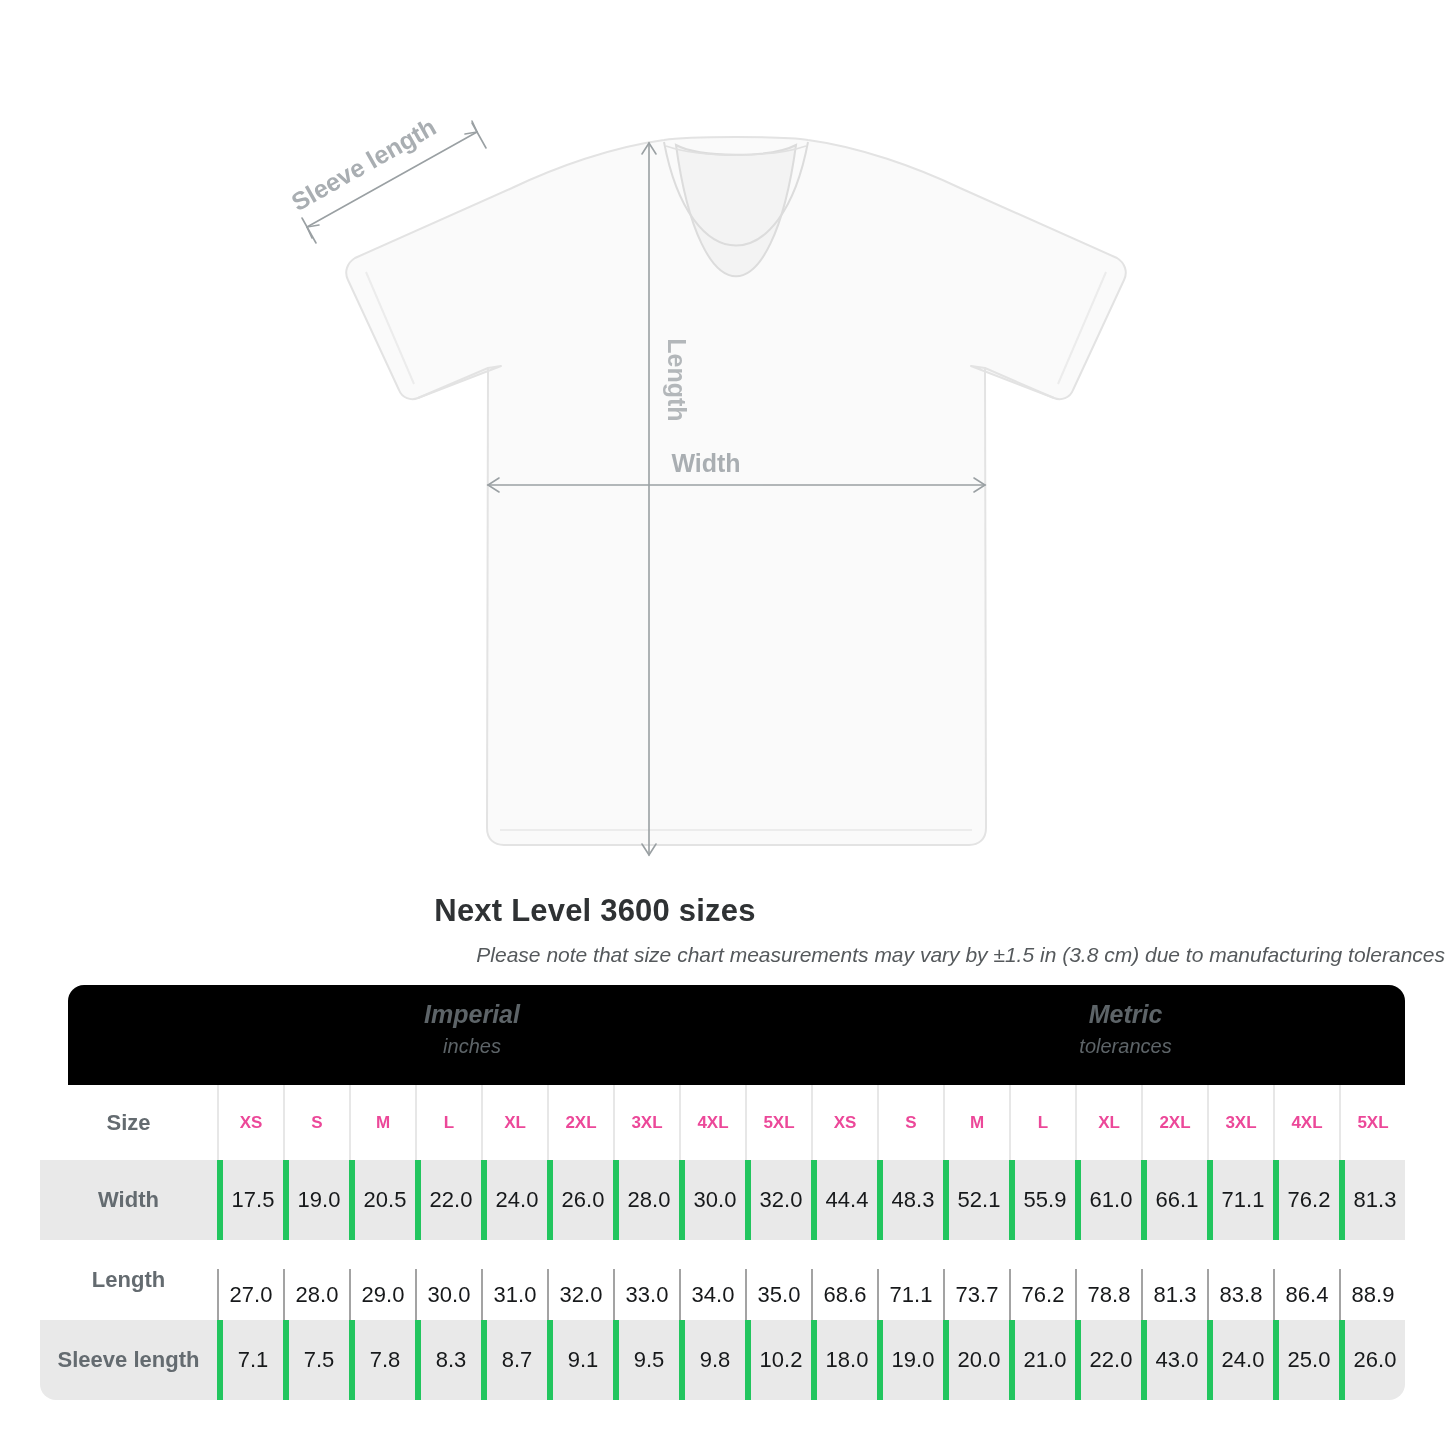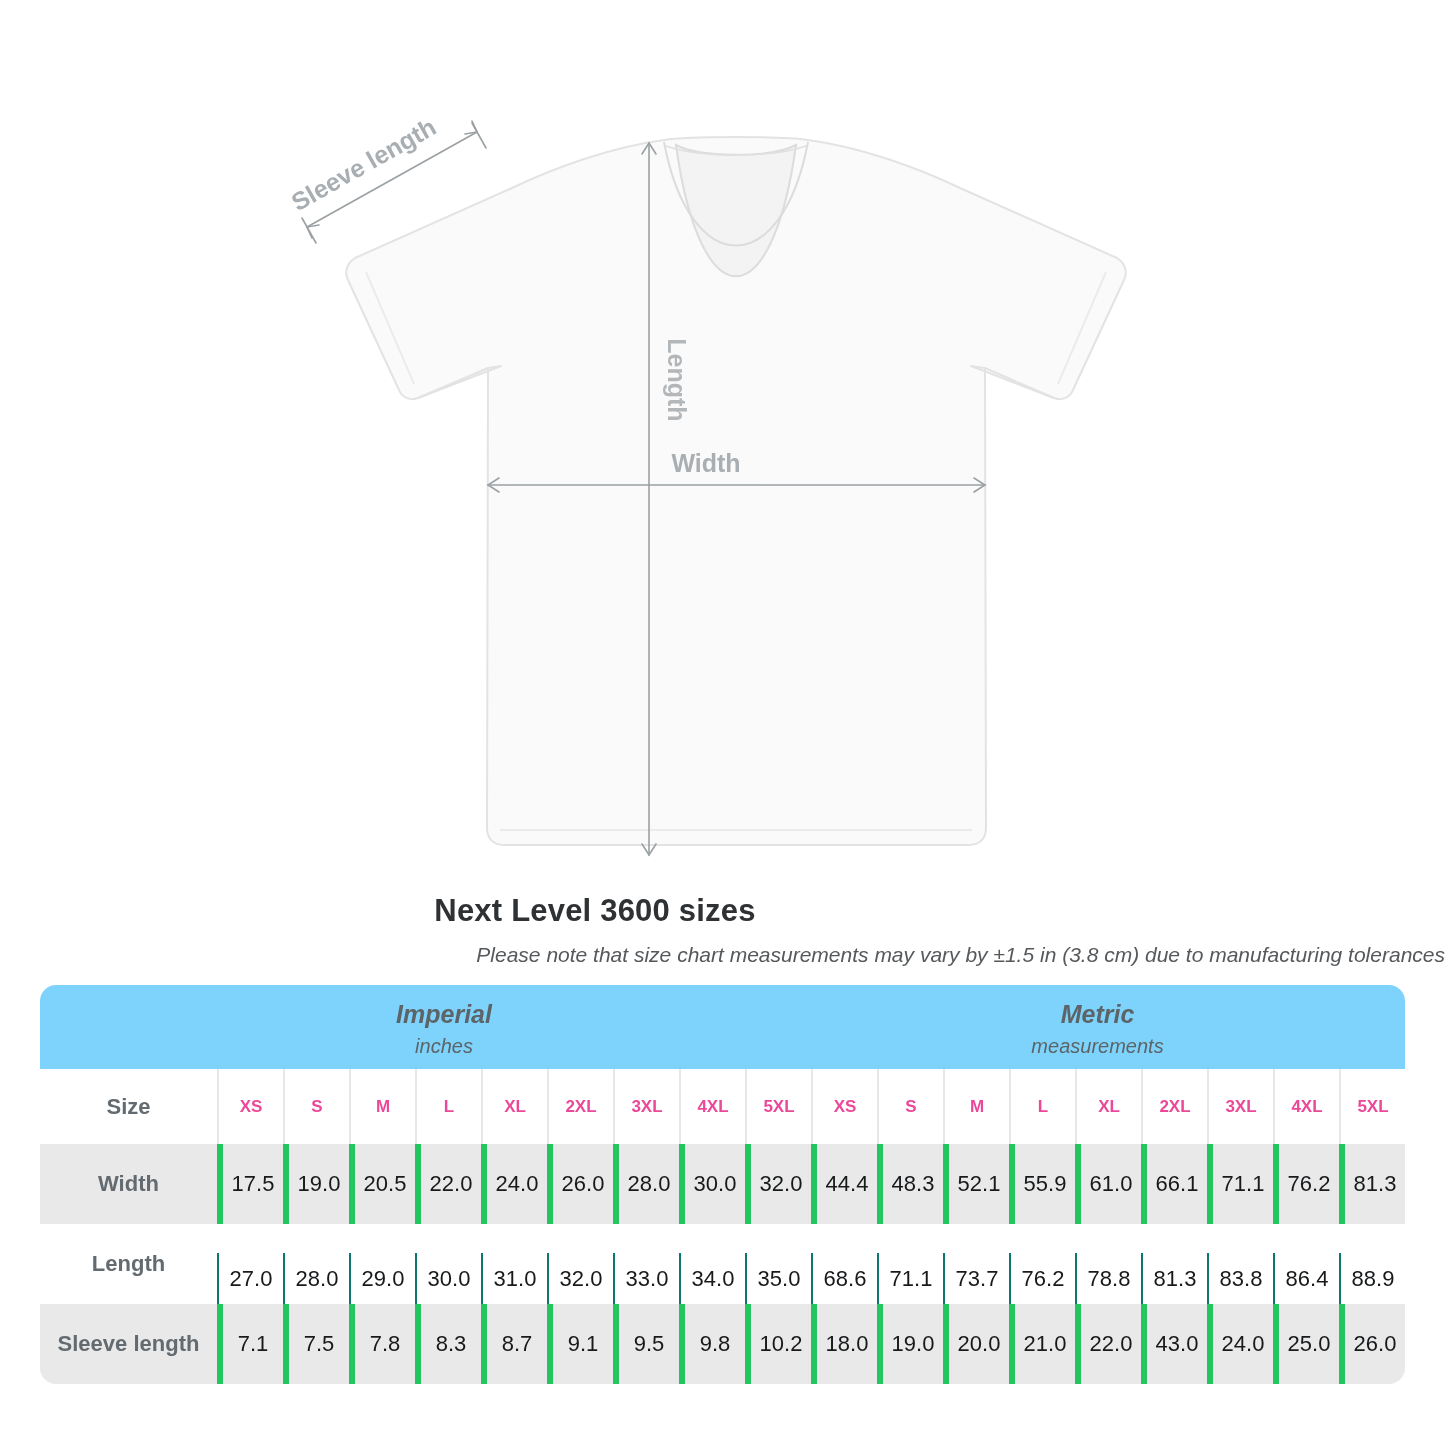--- a/index.html
+++ b/index.html
@@ -14,41 +14,42 @@
     position:absolute;left:0;top:893px;width:1190px;text-align:center;
     font-size:31px;font-weight:bold;color:#2f3234;letter-spacing:.2px;
   }
   .subtitle{
     position:absolute;left:0;top:943px;width:1445px;text-align:right;
     font-size:21px;font-style:italic;color:#55595c;
   }
   
   .table{position:absolute;left:40px;top:985px;width:1365px;}
   .band{
-    position:relative;height:84px;background:#7dd3fc;
+    position:relative;height:100px;background:#000000;
     border-radius:16px 16px 0 0;
+    margin-left:28px;
   }
   .unit-group{position:absolute;top:0;height:105px;display:flex;flex-direction:column;
     align-items:center;justify-content:flex-start;padding-top:14px;box-sizing:border-box;}
   .unit-group .g-label{font-size:25px;font-weight:bold;font-style:italic;color:#5d6468;line-height:1.2;}
   .unit-group .g-sub{font-size:20px;font-style:italic;color:#5d6468;margin-top:6px;}
   .trow{display:flex;width:1365px;justify-content:flex-end;}
   .trow .lab{
     width:177px;flex:0 0 177px;display:flex;align-items:center;justify-content:center;
     font-size:22px;font-weight:bold;color:#646b70;box-sizing:border-box;
   }
   .trow .c{
     flex:1 1 0;display:flex;align-items:center;justify-content:center;box-sizing:border-box;
   }
   .row-size{height:75px;background:#ffffff;}
   .row-size .c{font-size:17px;font-weight:bold;color:#ec4899;border-left:2px solid #e7e7e7;}
   .row-data{height:80px;}
   .row-data .c{font-size:22px;color:#17191b;}
   .row-white{background:#ffffff;}
-  .row-white .c{border-left:2px solid #0f766e;margin-top:29px;}
+  .row-white .c{border-left:2px solid #a3a3a3;margin-top:29px;}
   .row-gray{background:#e9e9e9;}
   .row-gray .c{border-left:6px solid #22c55e;}
   .row-last{border-radius:0 0 16px 16px;}
   .row-last .lab{border-bottom-left-radius:16px;}
   .row-last .c:last-child{border-bottom-right-radius:16px;}
 </style>
 </head>
 <body>
 
 <div class="page">
@@ -126,21 +127,21 @@
   <div class="subtitle">Please note that size chart measurements may vary by ±1.5 in (3.8 cm) due to manufacturing tolerances</div>
 
   <div class="table">
     <div class="band">
       <div class="unit-group" style="left:0;width:808px;">
         <div class="g-label">Imperial</div>
         <div class="g-sub">inches</div>
       </div>
       <div class="unit-group" style="left:775px;width:565px;">
         <div class="g-label">Metric</div>
-        <div class="g-sub">measurements</div>
+        <div class="g-sub">tolerances</div>
       </div>
     </div>
     <div class="trow row-size">
       <div class="lab">Size</div>
     <div class="c">XS</div>
         <div class="c">S</div>
         <div class="c">M</div>
         <div class="c">L</div>
         <div class="c">XL</div>
         <div class="c">2XL</div>

